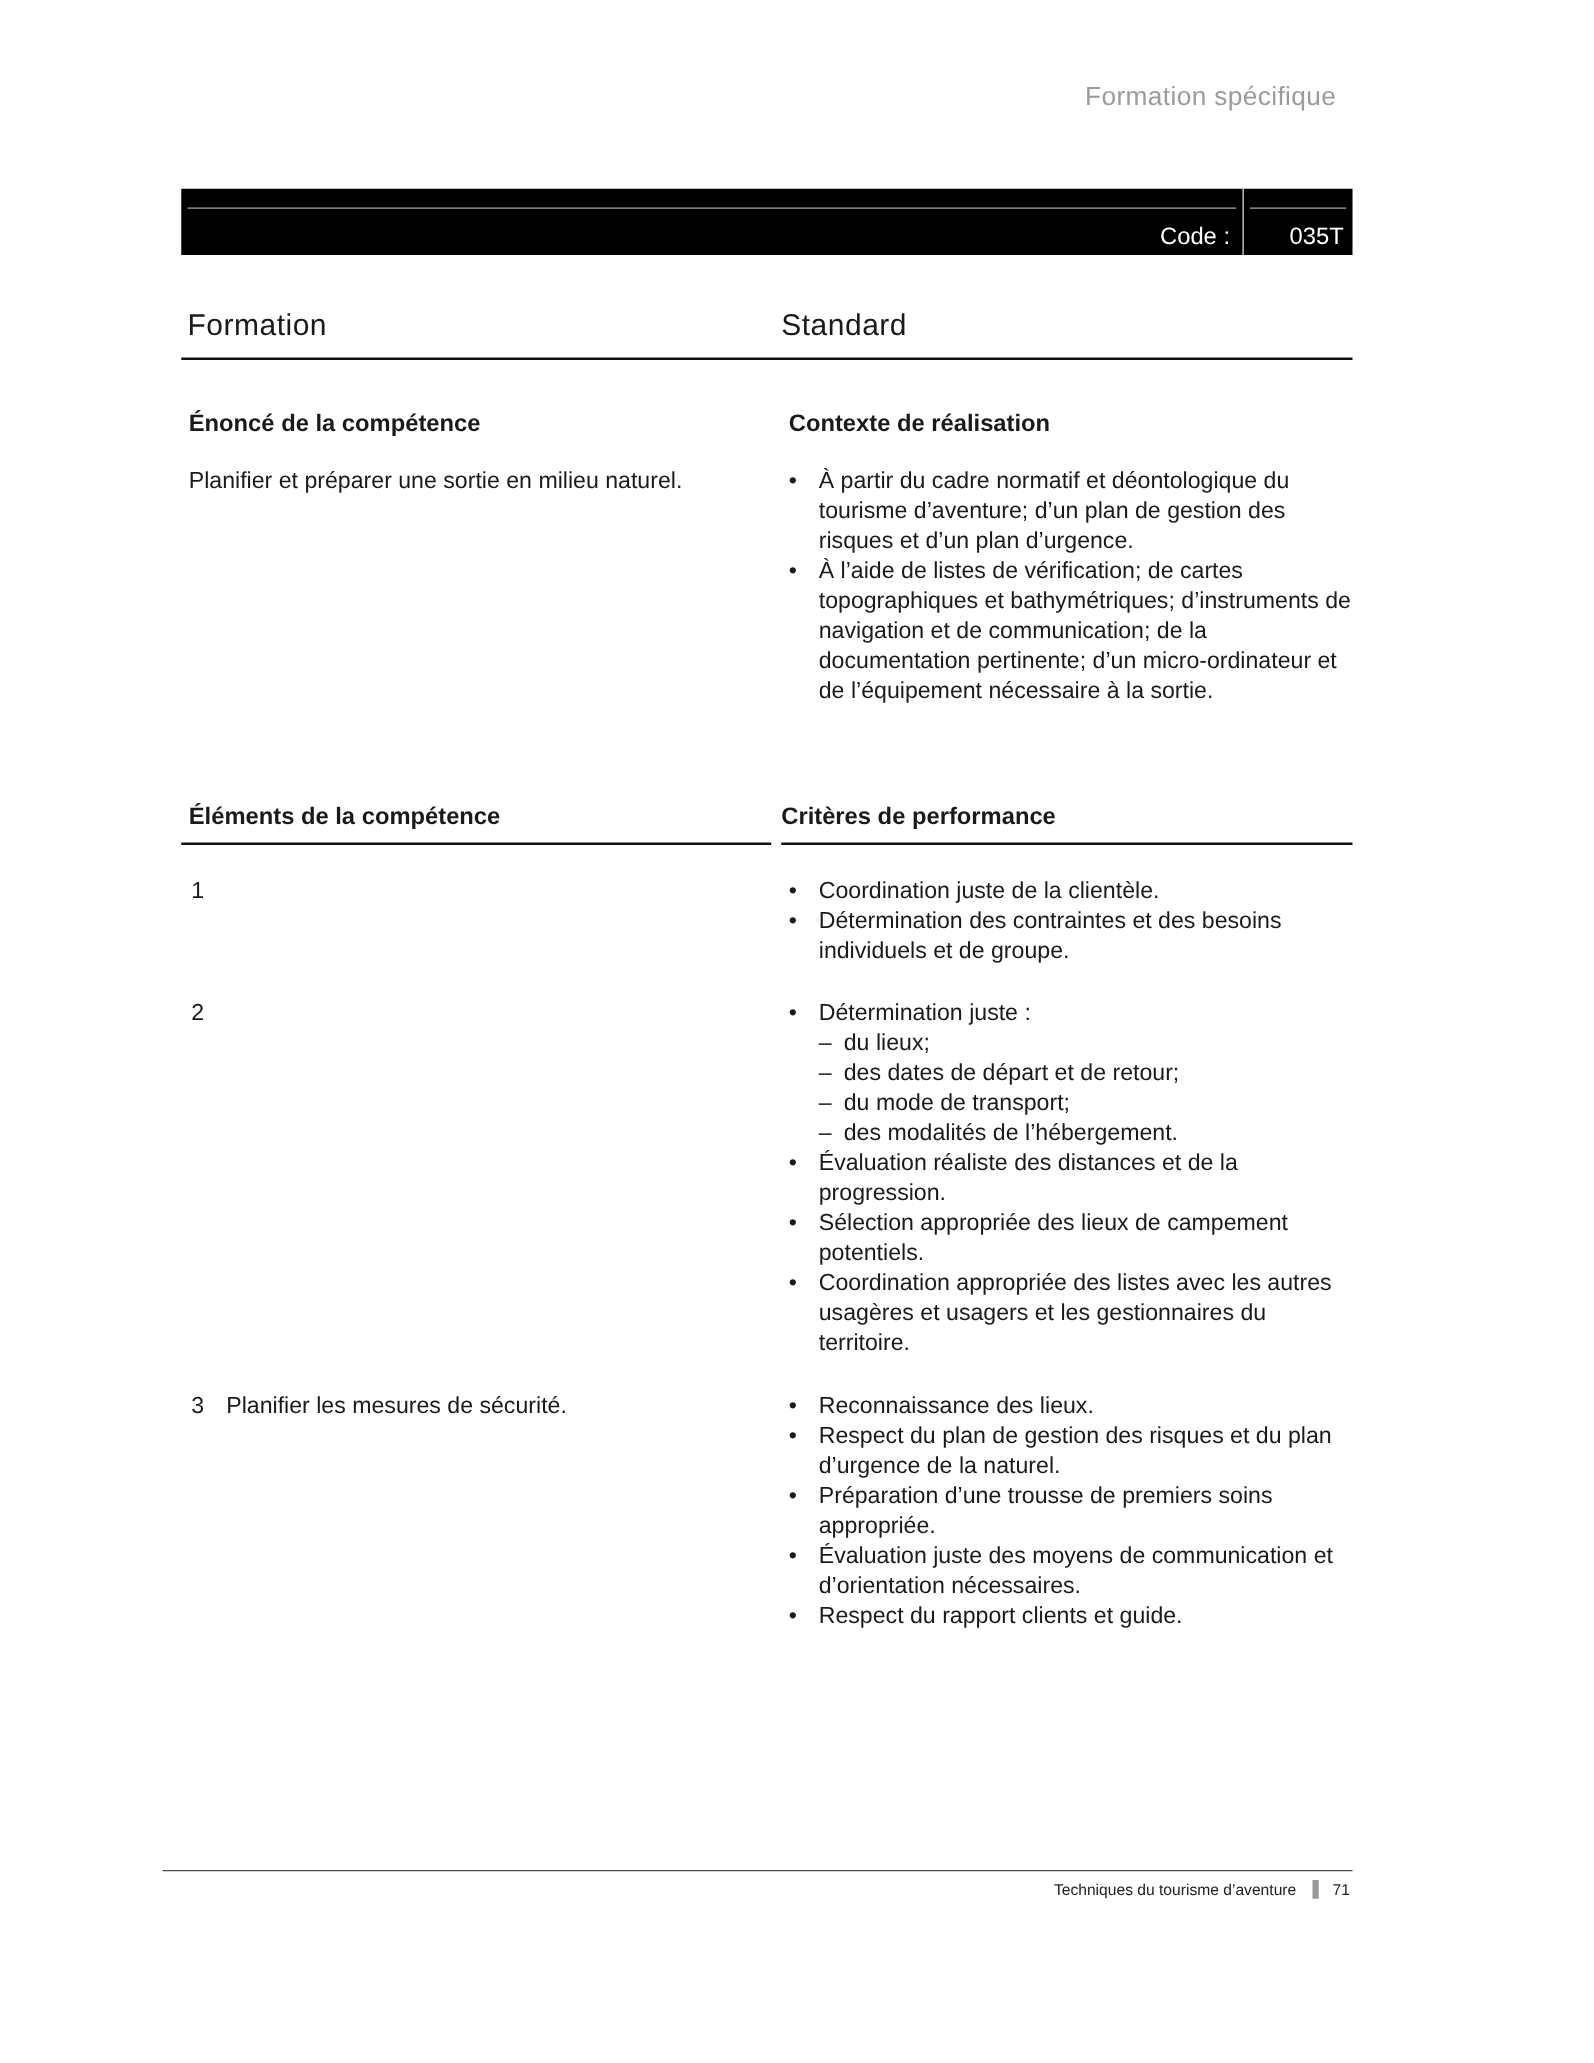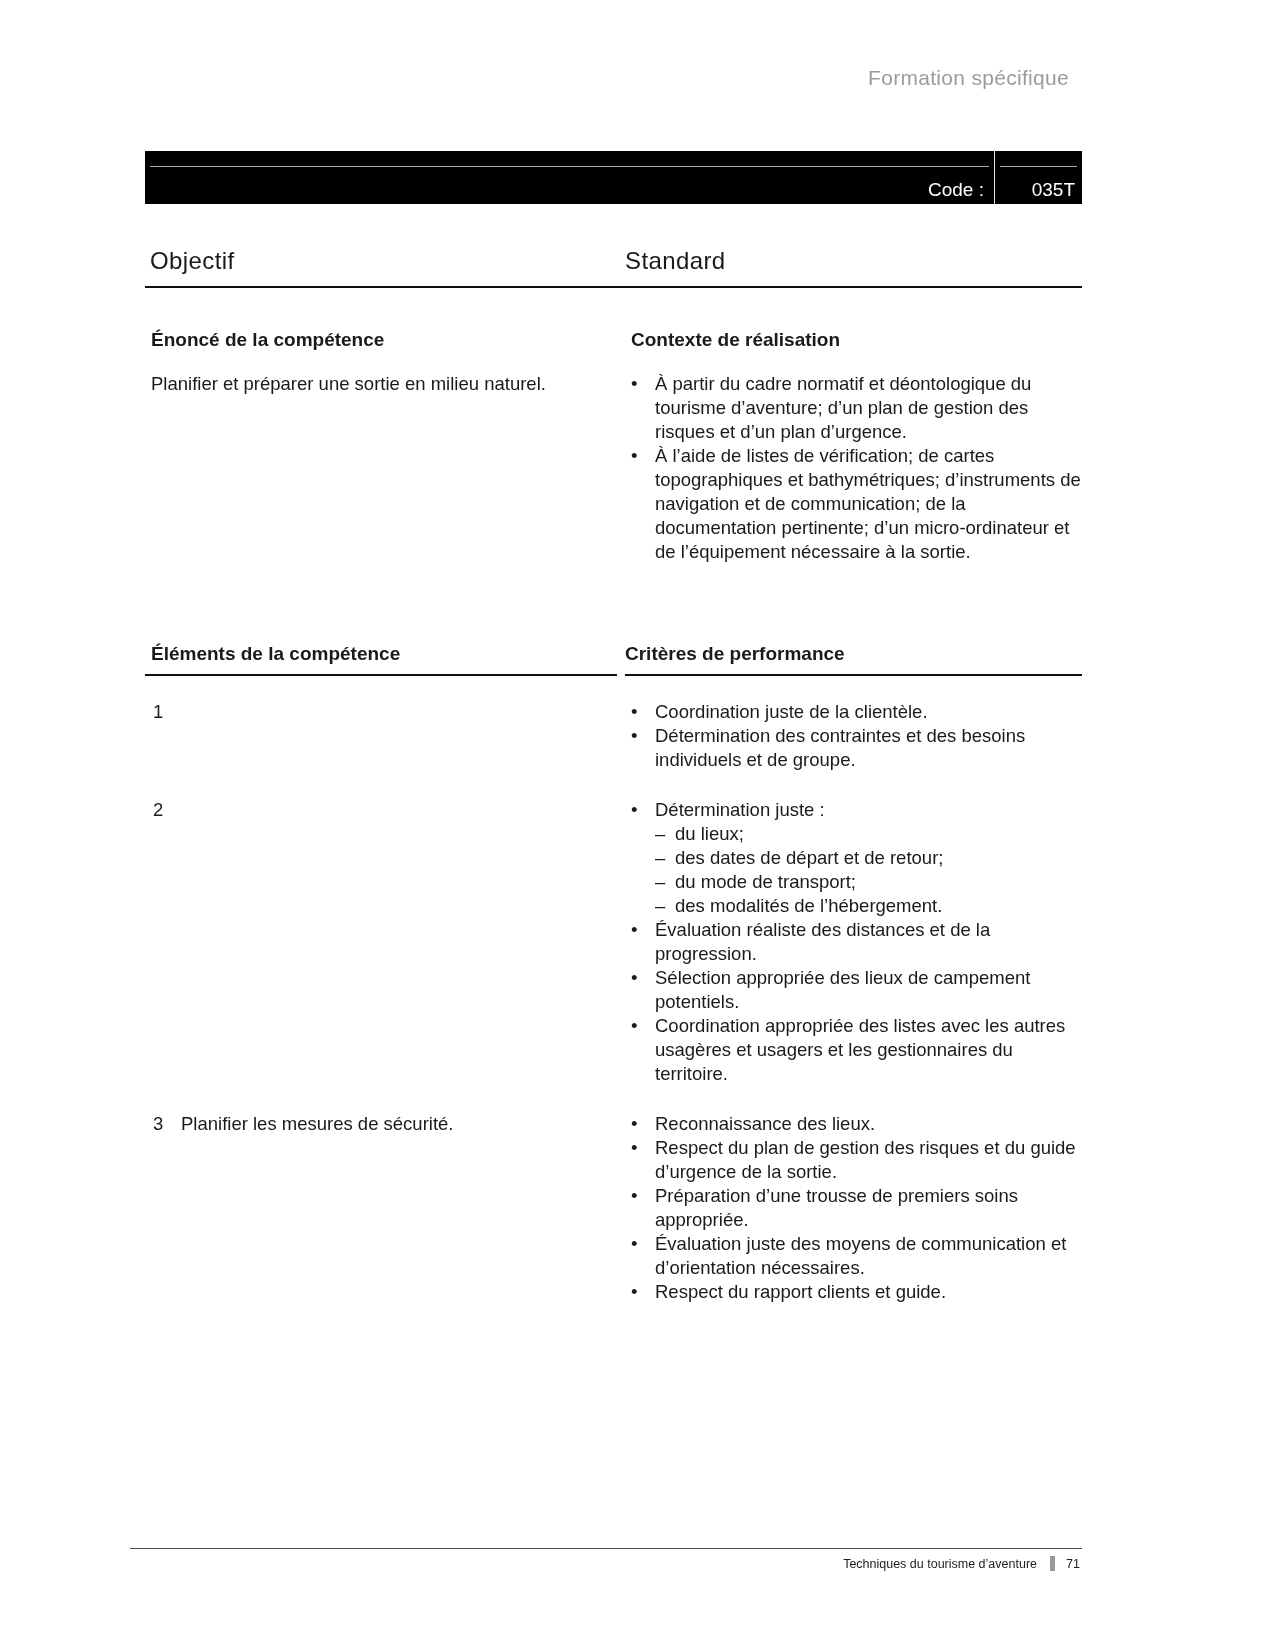--- a/index.html
+++ b/index.html
@@ -180,21 +180,21 @@
   }
   .element-text {
     flex: 1;
     padding-right: 30px;
   }
   .element-right .bullet-list { margin-top: 0; }
 
   
   .footer {
     position: absolute;
-    top: 1548px;
+    top: 1496px;
     left: 130px;
     width: 952px;
     border-top: 1px solid #4a4a4a;
   }
   .footer-inner {
     margin-top: 7px;
     display: flex;
     justify-content: flex-end;
     align-items: center;
     font-size: 12.5px;
@@ -218,21 +218,21 @@
   <div class="code-bar">
     <div class="cell cell-label">
       <span>Code :</span>
     </div>
     <div class="cell cell-value">
       <span>035T</span>
     </div>
   </div>
 
   <div class="obj-std-row">
-    <div class="h-left">Objectif</div>
+    <div class="h-left">Formation</div>
     <div class="h-right">Standard</div>
   </div>
 
   <div class="section-1">
     <div>
       <div class="sec-heading">Énoncé de la compétence</div>
       <div class="enonce-text">Planifier et préparer une sortie en milieu naturel.</div>
     </div>
     <div>
       <div class="sec-heading">Contexte de réalisation</div>
@@ -331,21 +331,21 @@
     </div>
     <div class="element-right">
       <ul class="bullet-list">
   <li class="bullet-item">
     <span class="bullet-marker">•</span>
     <span class="bullet-text">Reconnaissance des lieux.</span>
   </li>
 
   <li class="bullet-item">
     <span class="bullet-marker">•</span>
-    <span class="bullet-text">Respect du plan de gestion des risques et du guide d’urgence de la sortie.</span>
+    <span class="bullet-text">Respect du plan de gestion des risques et du plan d’urgence de la naturel.</span>
   </li>
 
   <li class="bullet-item">
     <span class="bullet-marker">•</span>
     <span class="bullet-text">Préparation d’une trousse de premiers soins appropriée.</span>
   </li>
 
   <li class="bullet-item">
     <span class="bullet-marker">•</span>
     <span class="bullet-text">Évaluation juste des moyens de communication et d’orientation nécessaires.</span>

